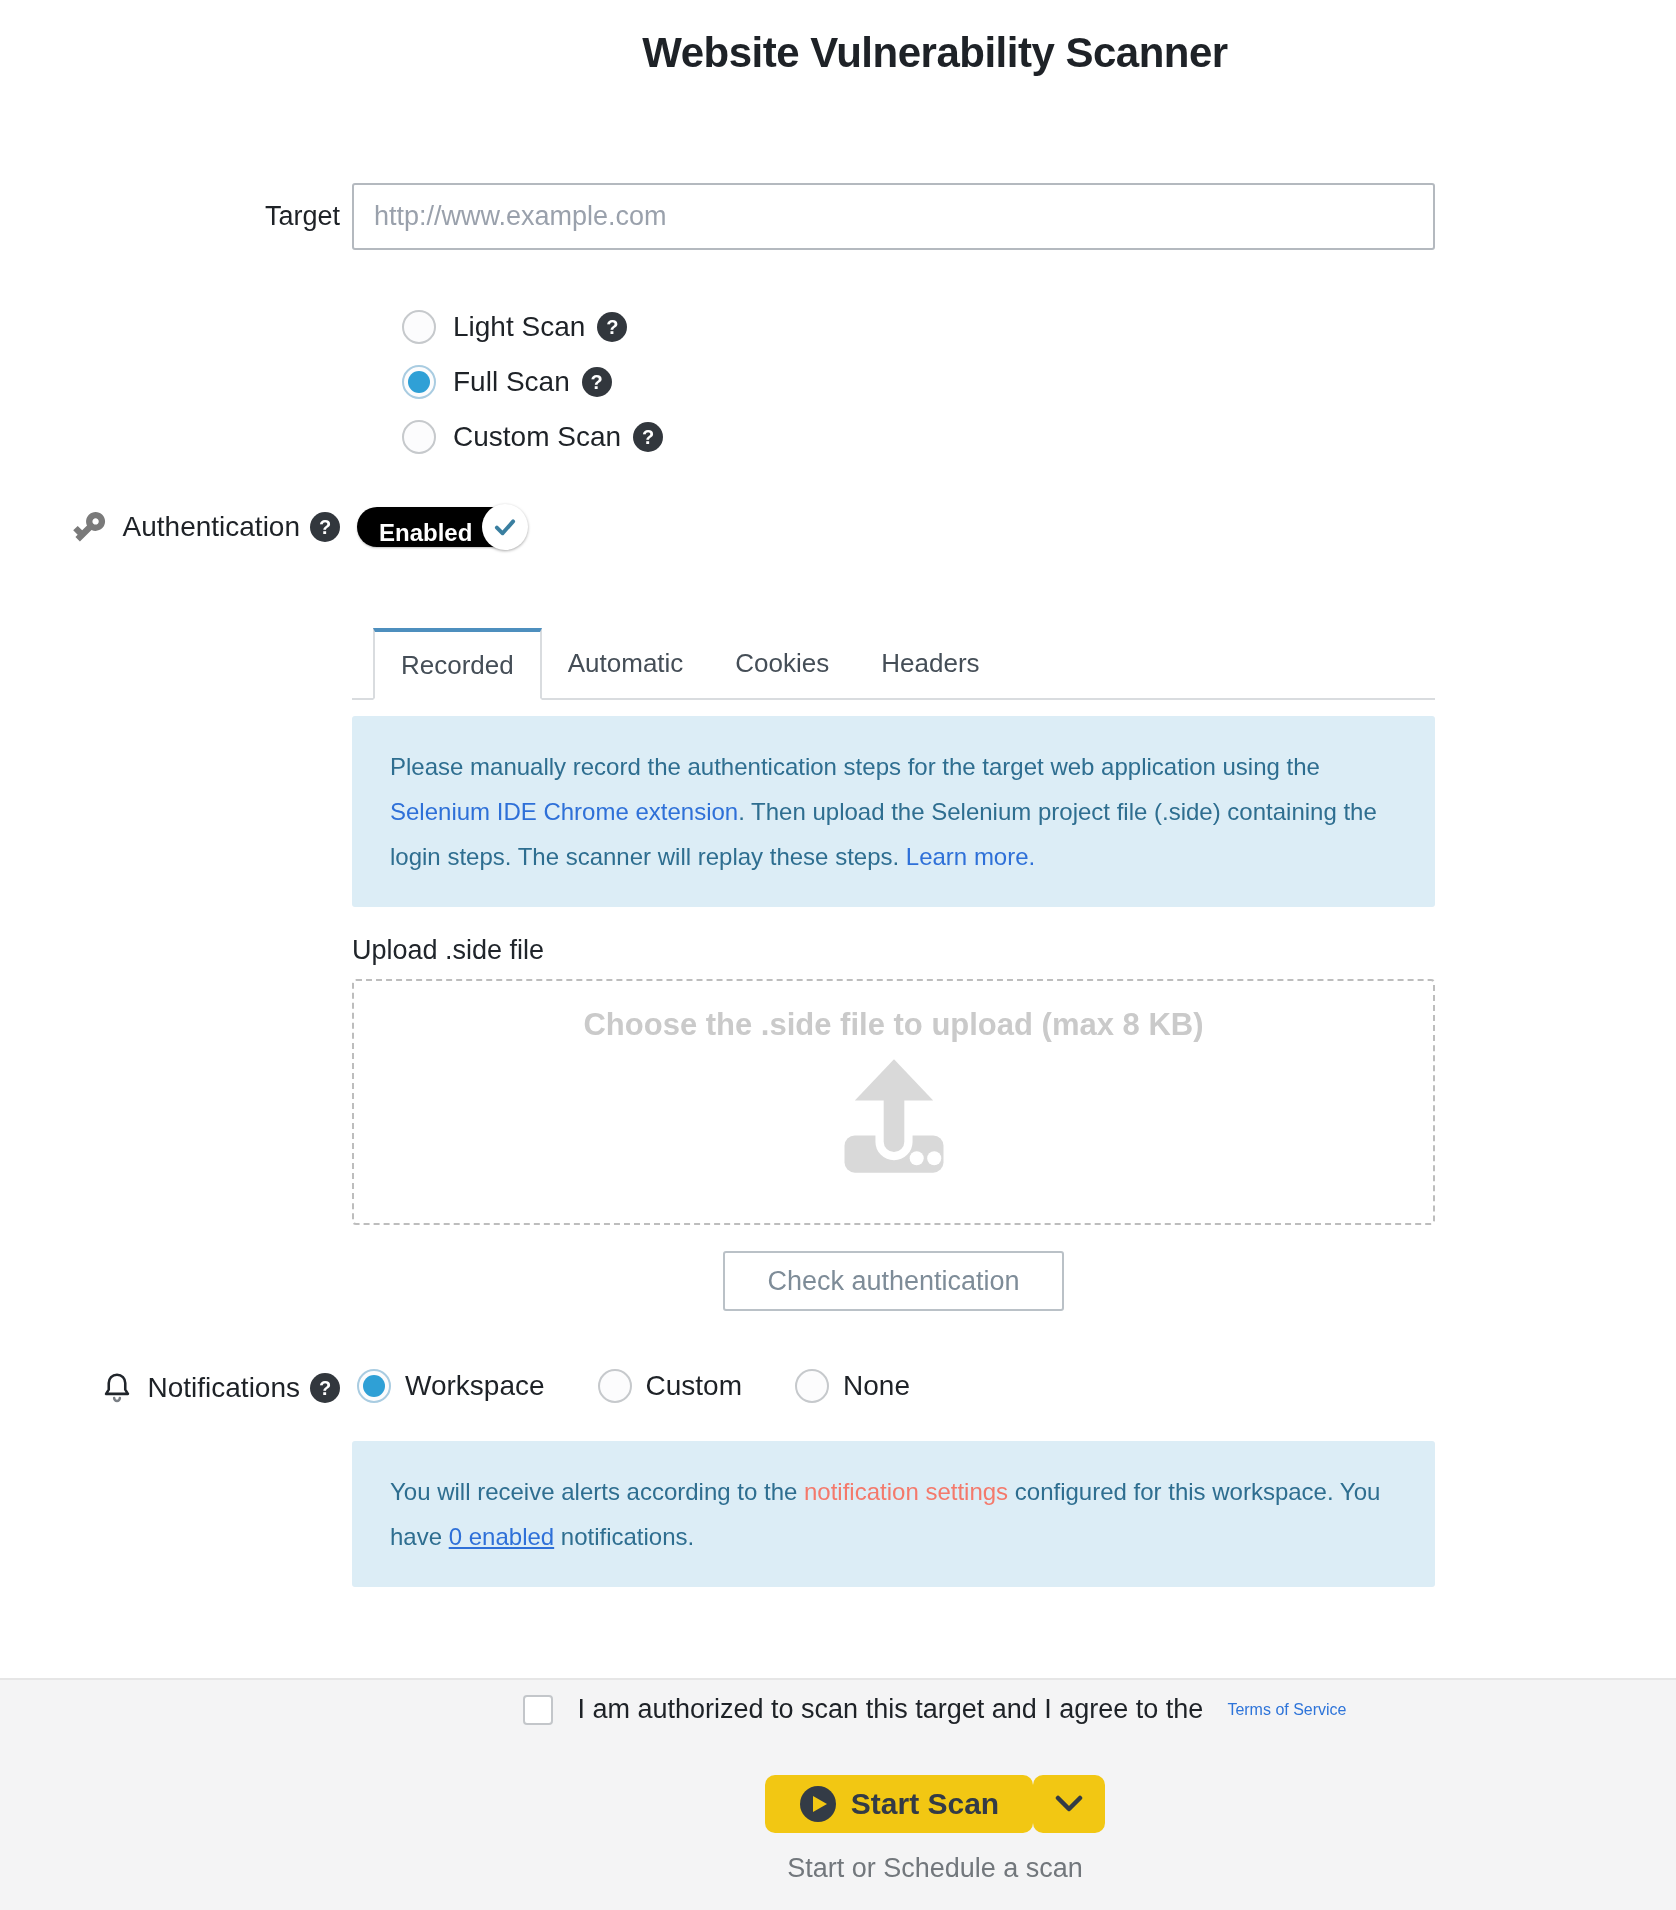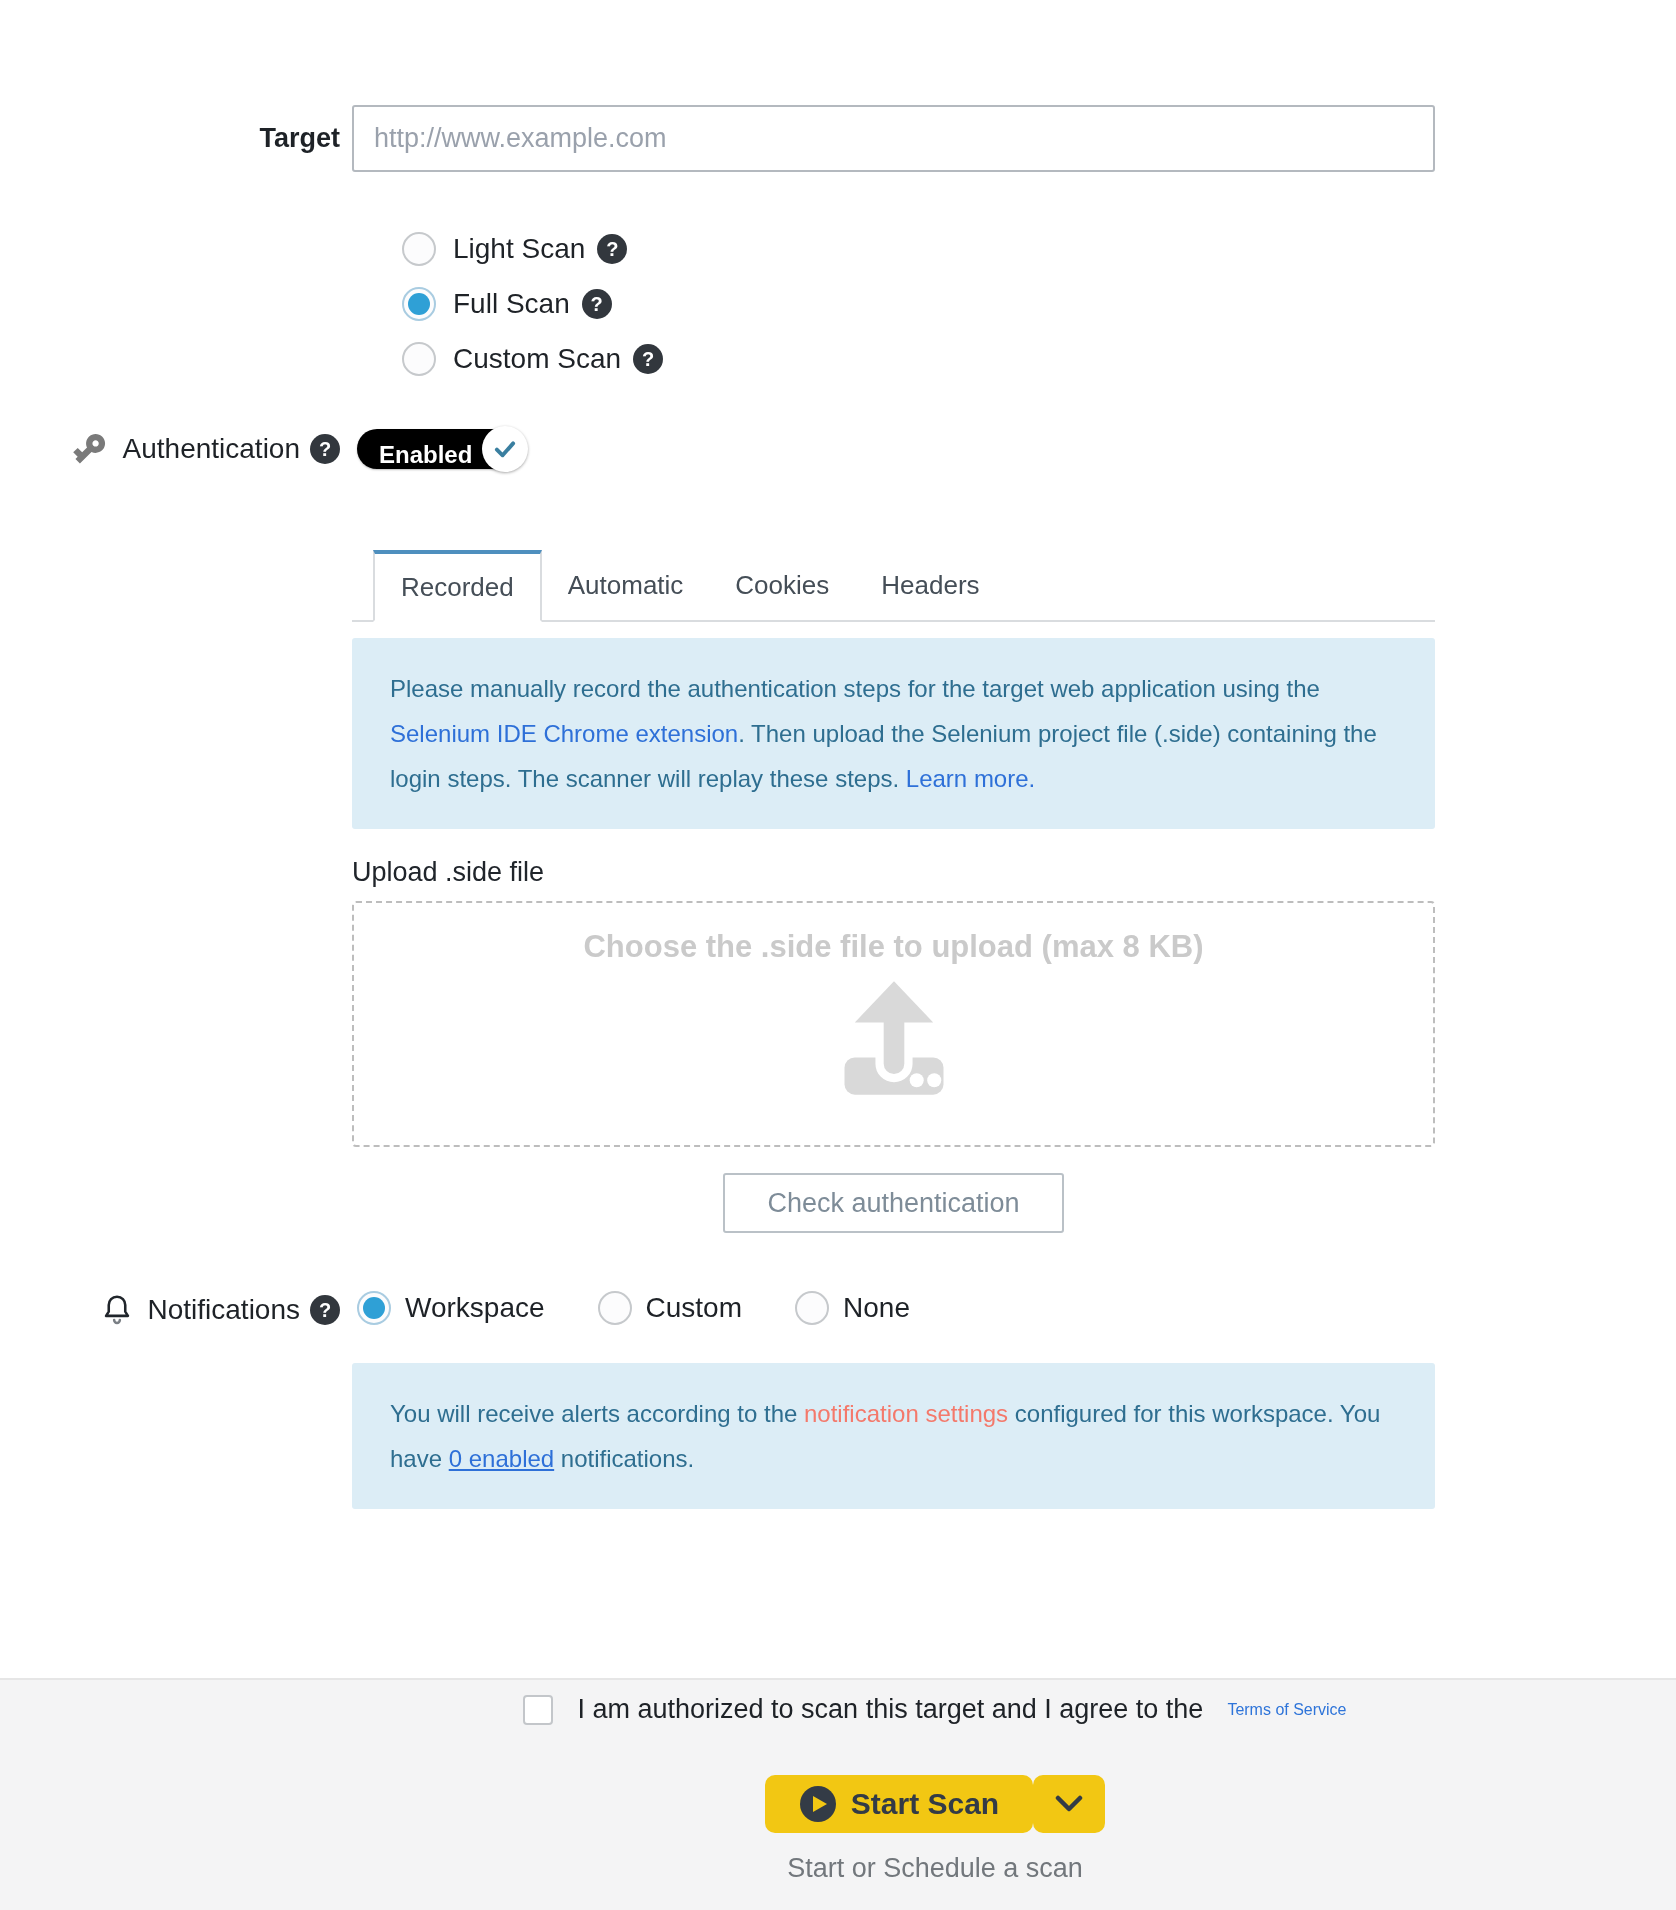--- a/index.html
+++ b/index.html
@@ -15,21 +15,21 @@
   
   .header { padding-top:28px; padding-left:194px; text-align:center; }
   .header h1 { font-size:42px; line-height:50px; font-weight:700; color:#1e2227; letter-spacing:-0.5px; }
 
   
   .row { display:flex; align-items:center; gap:12px; }
   .label-col { width:340px; flex:none; display:flex; justify-content:flex-end; align-items:center; }
   .content-col { width:1083px; flex:none; }
 
   .target-row { margin-top:105px; }
-  .target-row .label-col span { font-size:27px; font-weight:700; color:#1e2227; }
+  .target-row .label-col span { font-size:27px; font-weight:400; color:#1e2227; }
   .target-input {
     width:100%; height:67px; border:2px solid #b4b9bf; border-radius:3px;
     font-family:"Liberation Sans", sans-serif; font-size:27px; color:#1f242b; padding:0 20px; outline:none;
   }
   .target-input::placeholder { color:#9aa1ac; }
 
   
   .scan-row { margin-top:60px; align-items:flex-start; }
   .scan-options { margin-left:50px; }
   .option-line { display:flex; align-items:center; height:34px; margin-bottom:21px; }
@@ -137,20 +137,23 @@
     width:72px; height:58px; background:#f2c713; border:none; border-radius:10px;
     display:flex; align-items:center; justify-content:center; cursor:pointer;
   }
   .footer .caption { margin-top:20px; font-size:27px; color:#72777c; }
 </style>
 </head>
 <body>
 
 <div class="page">
 
+  <div class="header">
+    <h1>Website Vulnerability Scanner</h1>
+  </div>
 
   <div class="row target-row">
     <div class="label-col">
       <span>Target</span>
     </div>
     <div class="content-col">
       <input class="target-input" type="text" placeholder="http://www.example.com" style="">
     </div>
   </div>
 

